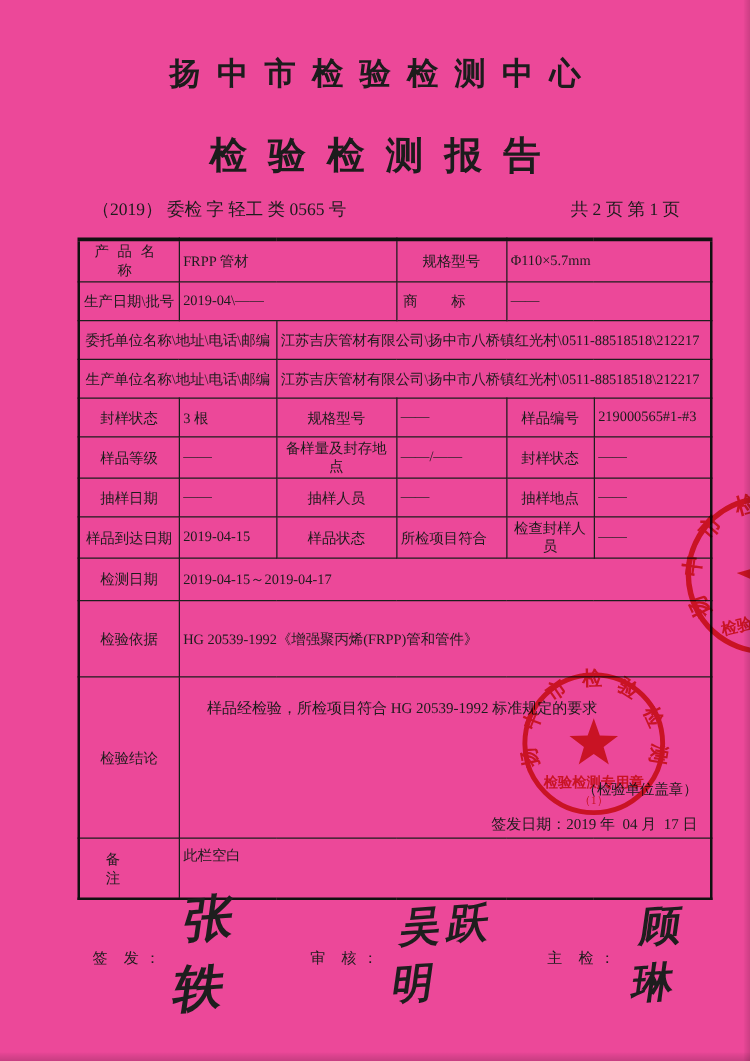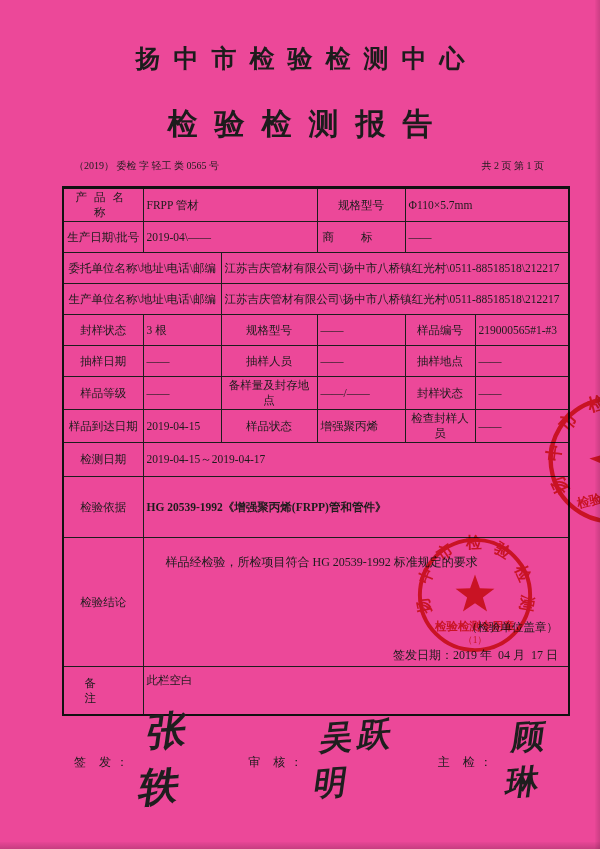--- a/index.html
+++ b/index.html
@@ -12,39 +12,39 @@
   .edge-right{position:absolute;top:0;right:0;width:5px;height:100%;
     background:linear-gradient(to right,rgba(0,0,0,0.02),rgba(0,0,0,0.14));pointer-events:none;}
   .edge-bottom{position:absolute;bottom:0;left:0;width:100%;height:7px;
     background:linear-gradient(to bottom,rgba(0,0,0,0.02),rgba(0,0,0,0.16));pointer-events:none;}
 
   .org-title{margin-top:42px;text-align:center;font-weight:bold;
     font-size:25px;letter-spacing:13px;padding-left:13px;}
   .report-title{margin-top:29px;text-align:center;font-weight:bold;
     font-size:30px;letter-spacing:17px;padding-left:17px;}
   .ref-line{display:flex;justify-content:space-between;align-items:baseline;
-    margin:14px 56px 0 74px;font-size:10px;}
+    margin:14px 56px 0 74px;font-size:14px;}
 
   table.report{border-collapse:collapse;margin:13px 0 0 62px;table-layout:fixed;width:506px;}
   table.report td{border:1px solid #1d1d1d;font-size:11.5px;vertical-align:middle;
     padding:1px 3px;overflow:hidden;}
   table.report{border:2px solid #111;border-top:3px solid #111;}
   td.lab{text-align:center;}
   td.val{text-align:left;white-space:nowrap;}
   td.vall{text-align:left;padding-left:9px;white-space:nowrap;}
   tr.r-std td{height:28px;}
   tr.r-date td{height:31px;}
   tr.r-basis td{height:58px;}
   tr.r-concl td{height:126px;}
   tr.r-note td{height:40px;}
   .sp2{letter-spacing:7px;padding-left:7px;}
   .sphuge{letter-spacing:27px;padding-left:27px;}
   .spnote{letter-spacing:26px;padding-left:26px;}
   .tiny{font-size:10px;letter-spacing:0;}
-  .basis-cell{text-align:left;padding-left:16px;font-weight:bold;}
+  .basis-cell{text-align:left;padding-left:16px;}
   .concl-cell{position:relative;vertical-align:top;}
   .concl-text{position:absolute;top:16px;left:22px;right:14px;font-size:12px;text-align:left;}
   .seal-note{position:absolute;top:82px;right:10px;font-size:11.5px;}
   .issue-line{position:absolute;top:109px;right:10px;font-size:12px;white-space:pre;}
   .issue-line .dt{white-space:pre;}
 
   .sig-row{display:flex;align-items:center;margin:14px 0 0 74px;height:64px;}
   .sig-label{font-size:12px;letter-spacing:5px;white-space:nowrap;}
   .sig-name{display:inline-block;font-weight:700;color:#1e1e1e;
     transform:rotate(-4deg) skewX(-12deg);}
@@ -101,40 +101,40 @@
     </tr>
     <tr class="r-std">
       <td class="lab">封样状态</td>
       <td class="val">3 根</td>
       <td class="lab">规格型号</td>
       <td class="val">——</td>
       <td class="lab">样品编号</td>
       <td class="val tiny">219000565#1-#3</td>
     </tr>
     <tr class="r-std">
+      <td class="lab">样品等级</td>
+      <td class="val">——</td>
+      <td class="lab">备样量及封存地点</td>
+      <td class="val">——/——</td>
+      <td class="lab">封样状态</td>
+      <td class="val">——</td>
+    </tr>
+    <tr class="r-std">
       <td class="lab">抽样日期</td>
       <td class="val">——</td>
       <td class="lab">抽样人员</td>
       <td class="val">——</td>
       <td class="lab">抽样地点</td>
       <td class="val">——</td>
     </tr>
     <tr class="r-std">
-      <td class="lab">样品等级</td>
-      <td class="val">——</td>
-      <td class="lab">备样量及封存地点</td>
-      <td class="val">——/——</td>
-      <td class="lab">封样状态</td>
-      <td class="val">——</td>
-    </tr>
-    <tr class="r-std">
       <td class="lab">样品到达日期</td>
       <td class="val">2019-04-15</td>
       <td class="lab">样品状态</td>
-      <td class="val">增强聚丙烯</td>
+      <td class="val">所检项目符合</td>
       <td class="lab">检查封样人员</td>
       <td class="val">——</td>
     </tr>
     <tr class="r-date">
       <td class="lab">检测日期</td>
       <td class="val" colspan="5">2019-04-15～2019-04-17</td>
     </tr>
     <tr class="r-basis">
       <td class="lab">检验依据</td>
       <td class="basis-cell" colspan="5">HG 20539-1992《增强聚丙烯(FRPP)管和管件》</td>

